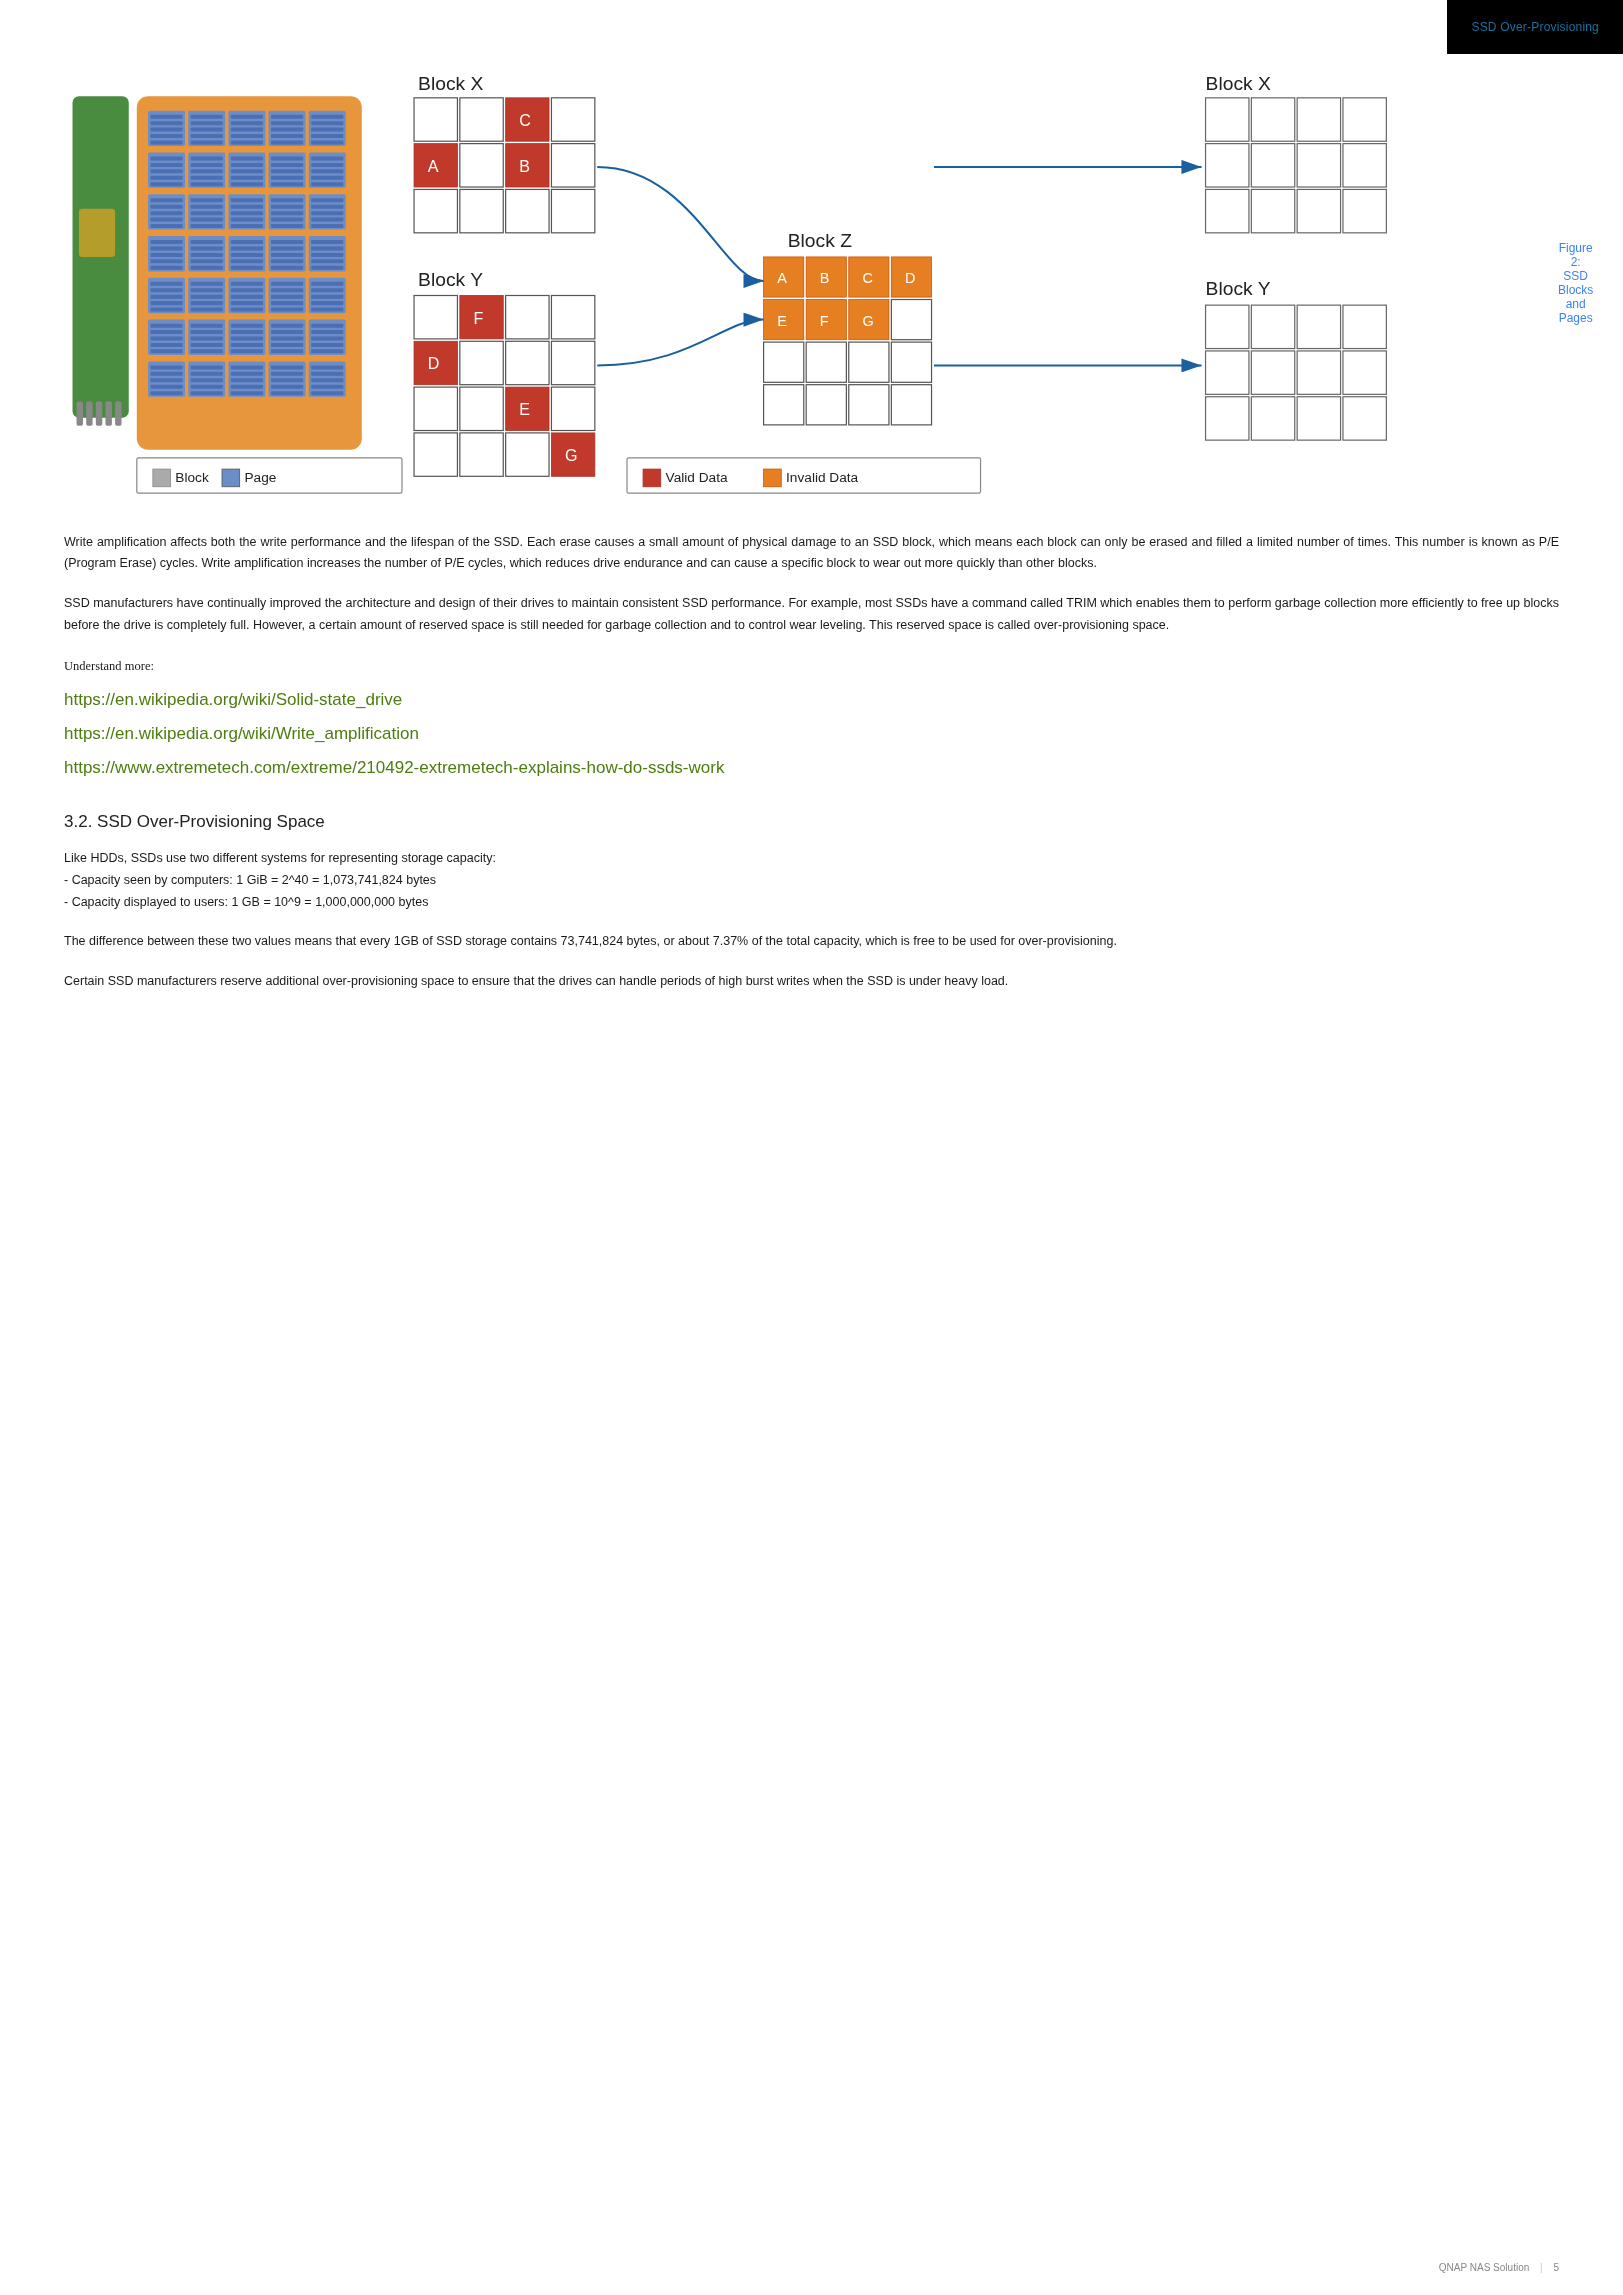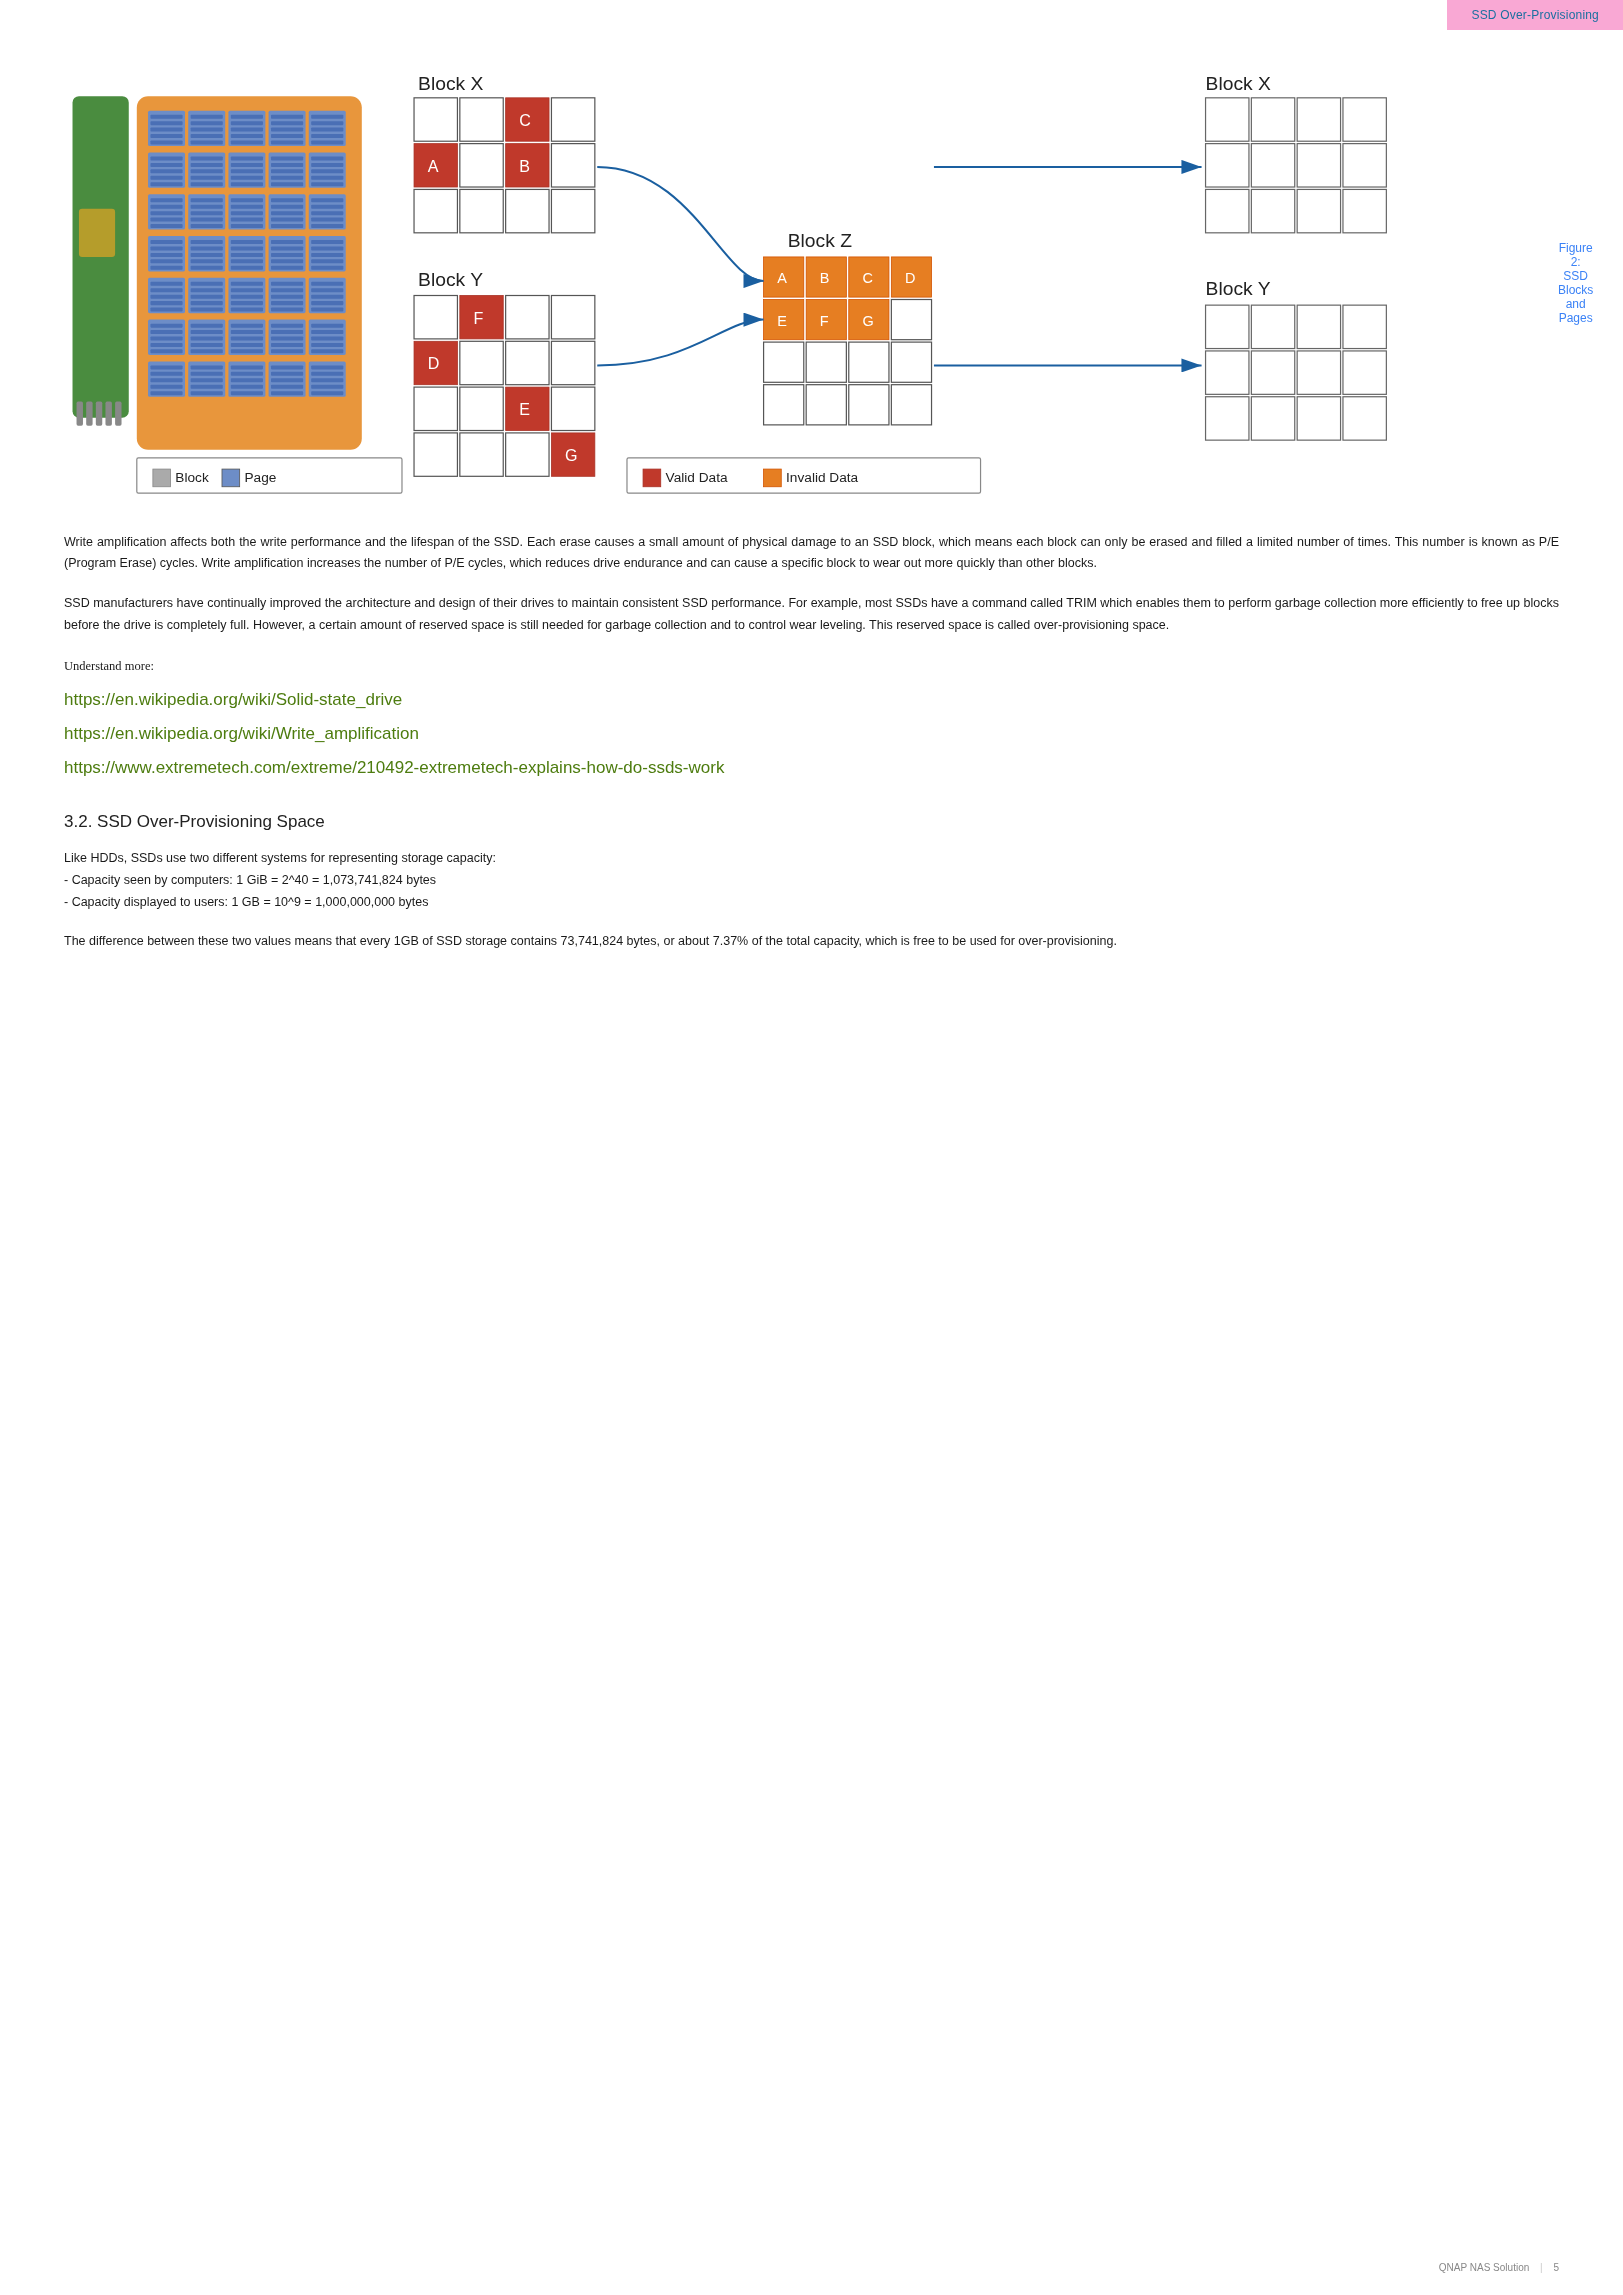--- a/index.html
+++ b/index.html
@@ -11,22 +11,22 @@
       width: 1623px;
       min-height: 2295px;
       position: relative;
     }
 
     
     .header-bar {
       position: absolute;
       top: 0;
       right: 0;
-      background: #f9a8d4;
-      padding: 8px 24px;
+      background: #000000;
+      padding: 20px 24px;
       font-size: 12px;
       color: #1a6fa0;
       font-weight: 400;
       letter-spacing: 0.2px;
     }
 
     
     .main-content {
       position: absolute;
       top: 48px;
@@ -519,20 +519,21 @@
     <div class="section-heading">3.2. SSD Over-Provisioning Space</div>
 
     <p>
       <span>Like HDDs, SSDs use two different systems for representing storage capacity:</span><br>
       <span>- Capacity seen by computers: 1 GiB =  2^40 = 1,073,741,824 bytes</span><br>
       <span>- Capacity displayed to users: 1 GB = 10^9 = 1,000,000,000 bytes</span>
     </p>
 
     <p>The difference between these two values means that every 1GB of SSD storage contains 73,741,824 bytes, or about 7.37% of the total capacity, which is free to be used for over-provisioning.</p>
 
+    <p>Certain SSD manufacturers reserve additional over-provisioning space to ensure that the drives can handle periods of high burst writes when the SSD is under heavy load.</p>
   </div>
 
 </div>
 
 <div class="footer">
   <span>QNAP NAS Solution</span>
   <span class="footer-divider">|</span>
   <span>5</span>
 </div>
 

